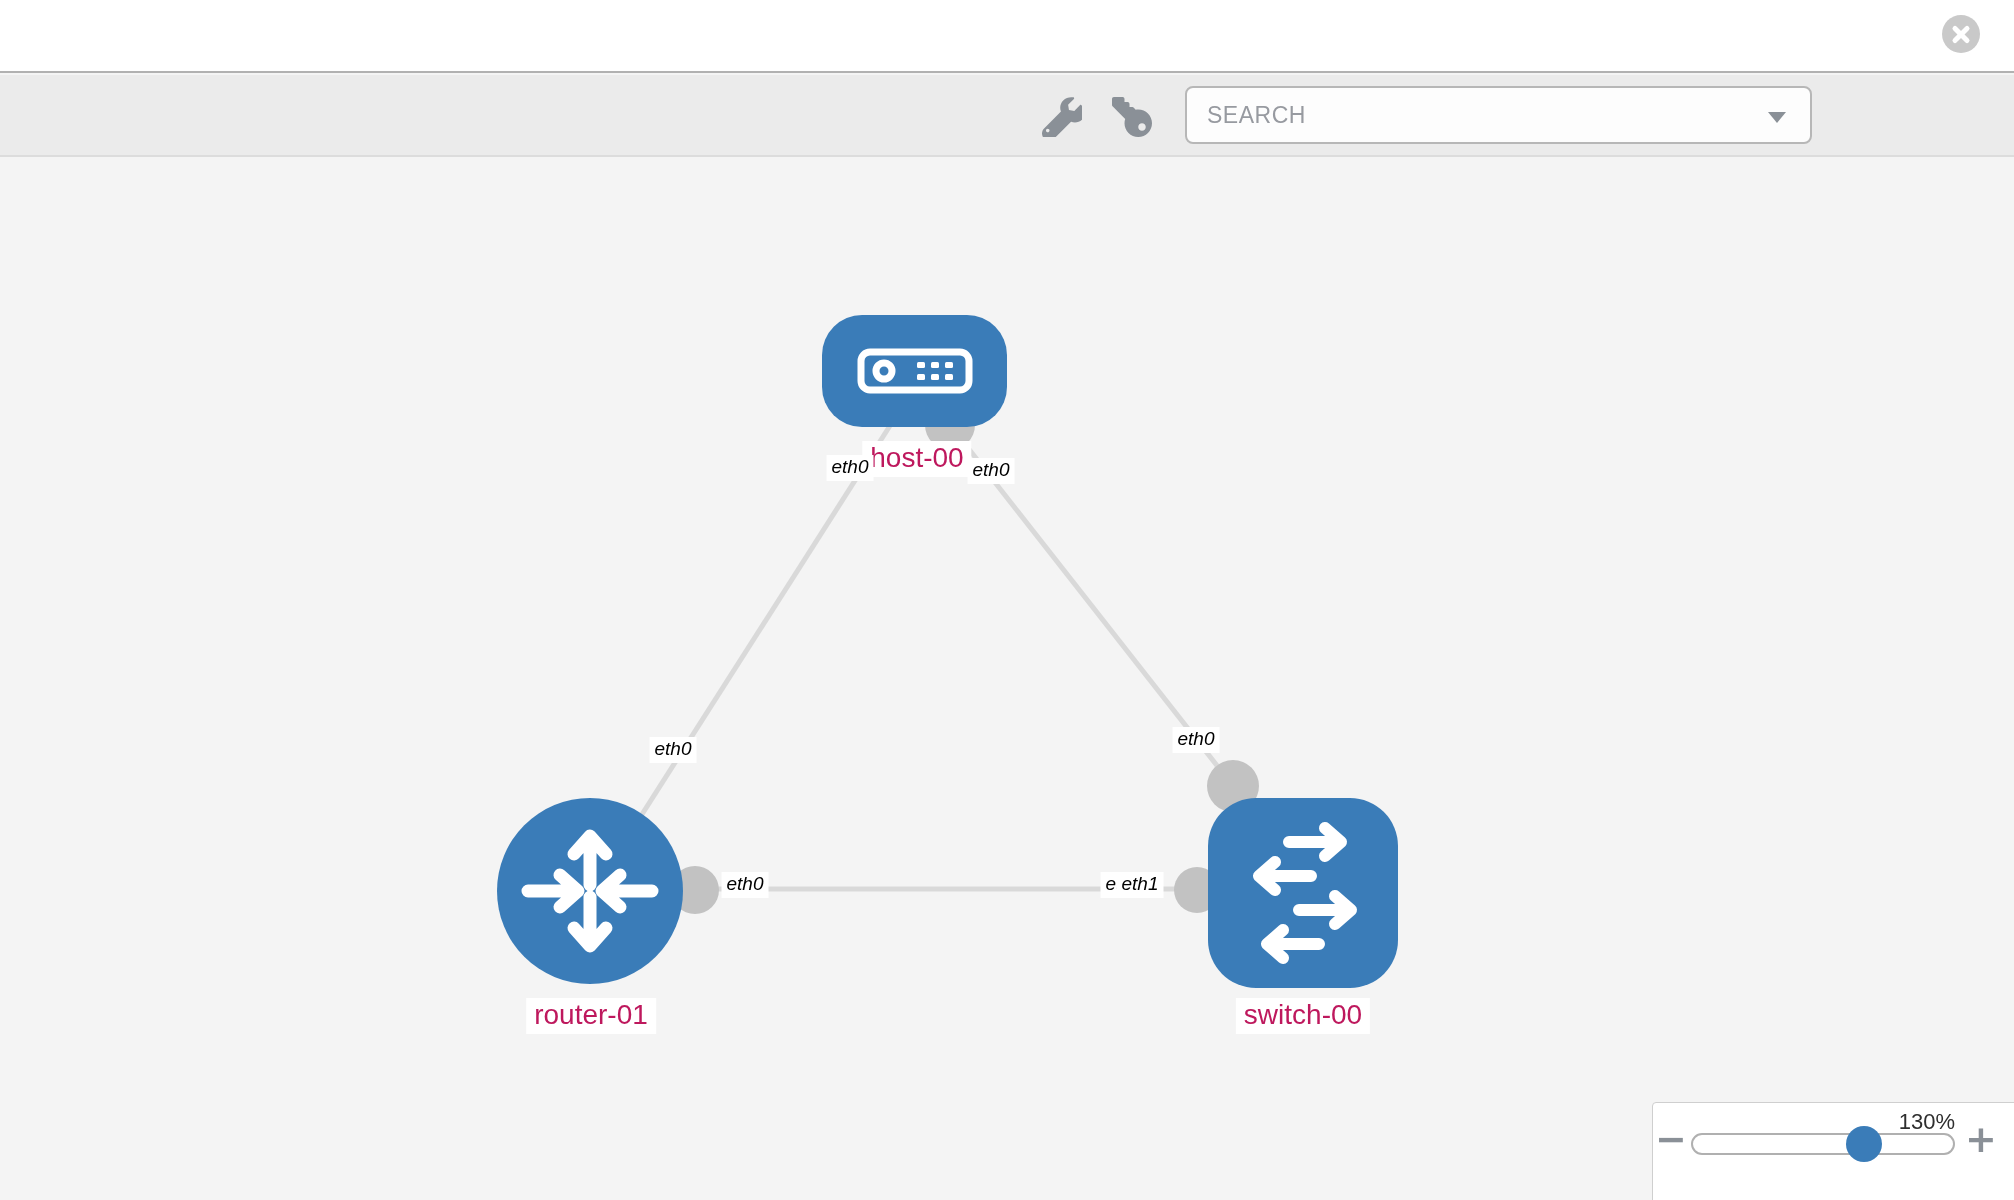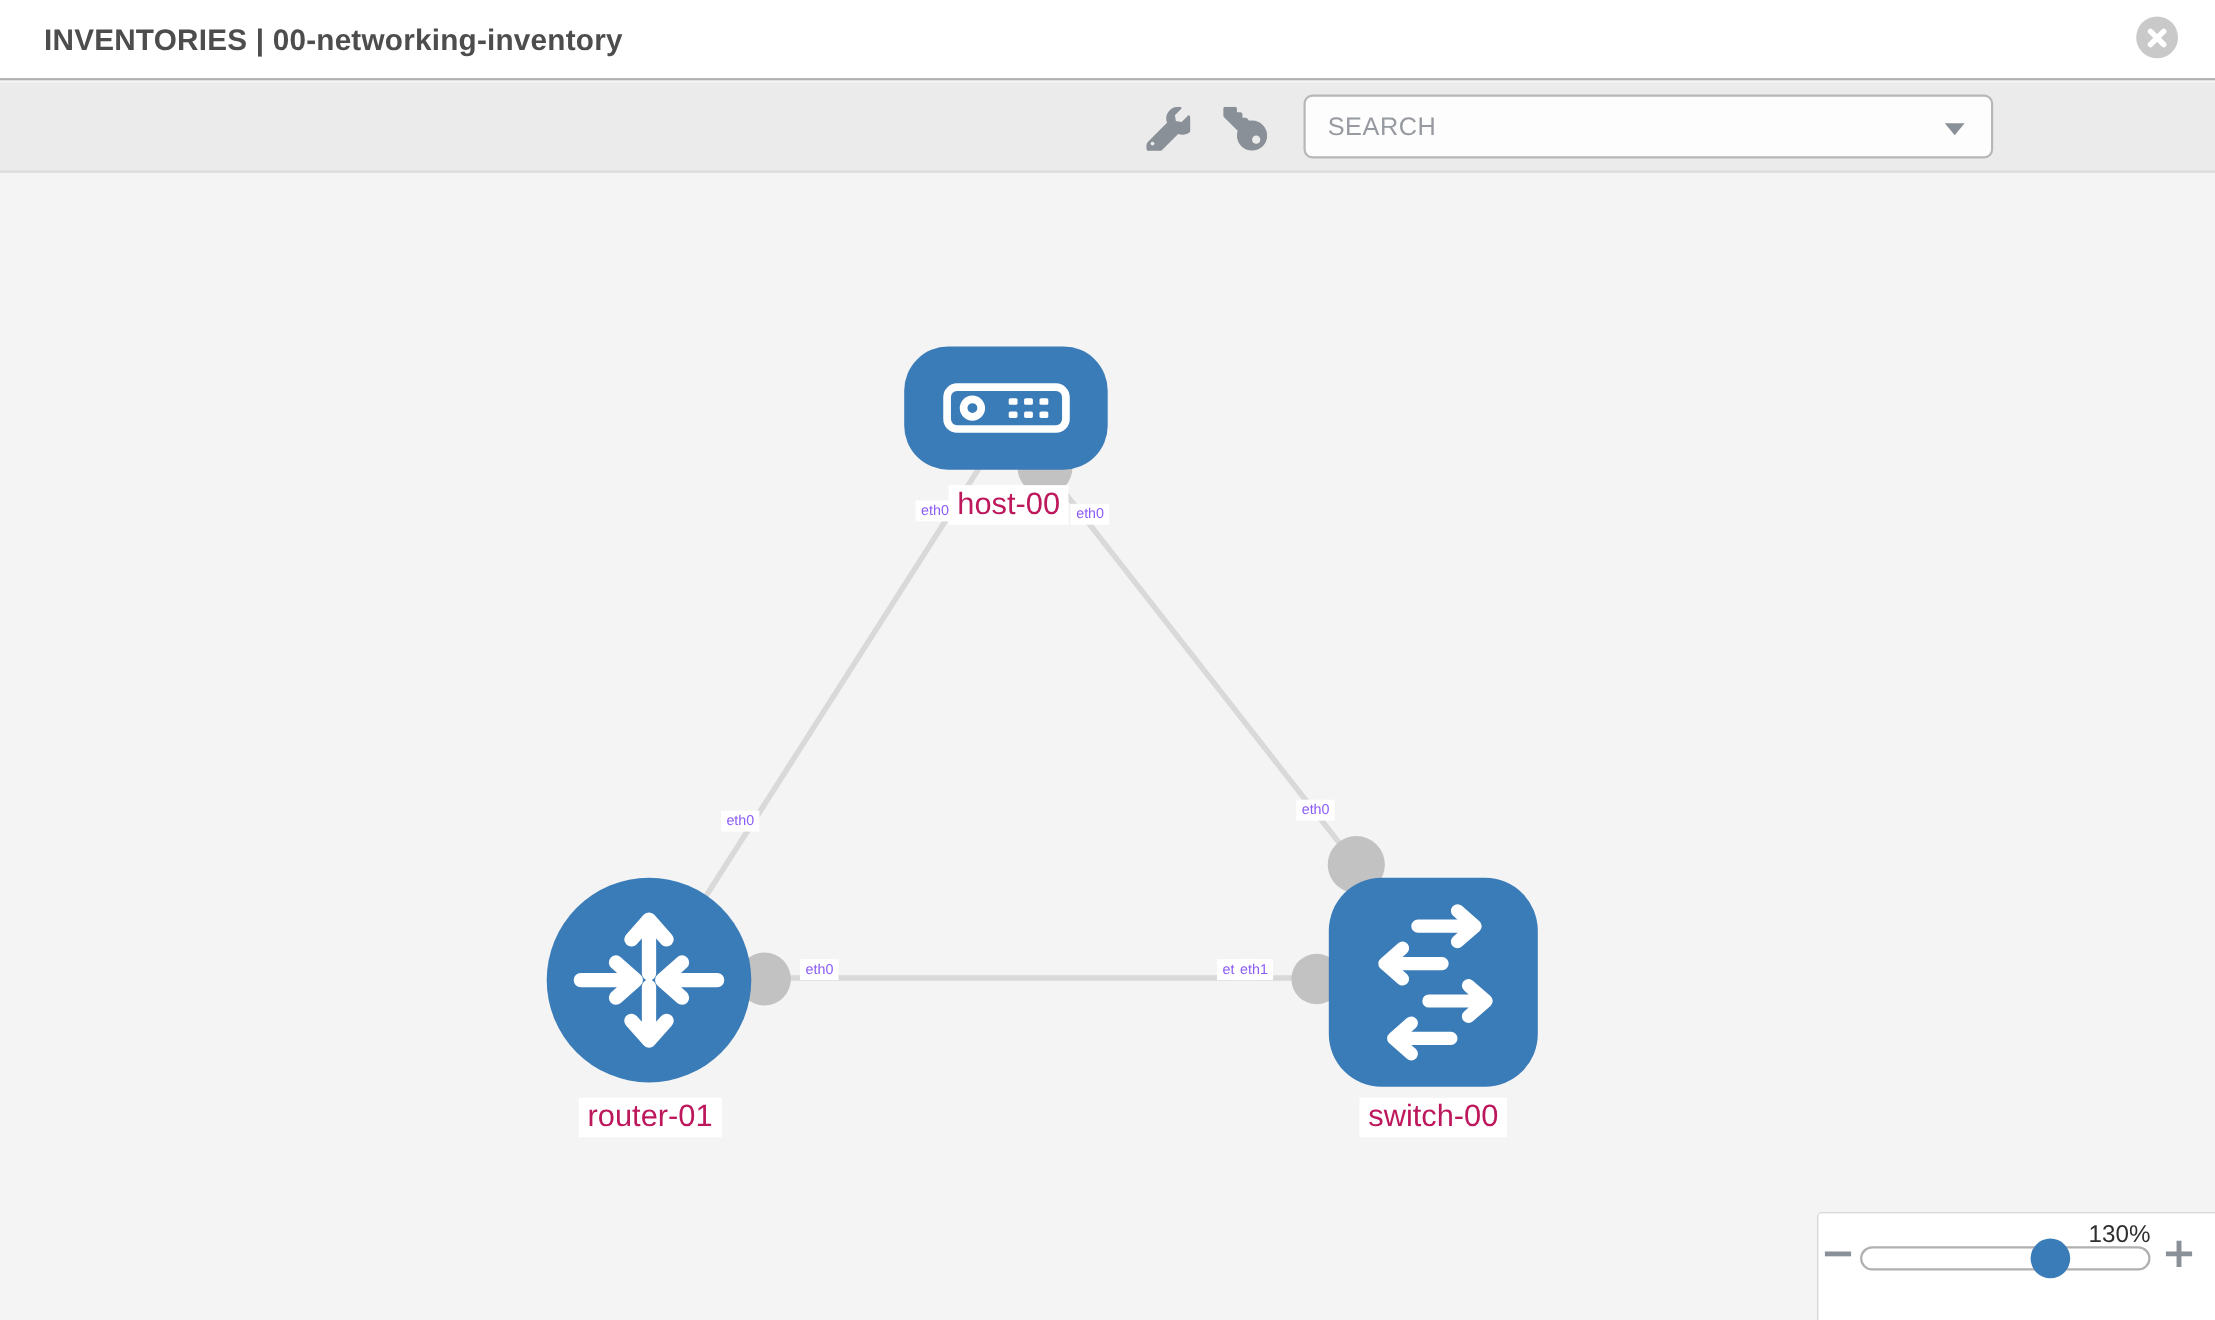--- a/index.html
+++ b/index.html
@@ -54,22 +54,22 @@
   .node svg { display:block; }
 
   .node-label { position:absolute; z-index:3; transform:translateX(-50%);
           background:#ffffff; color:#be185d; font-size:28px; padding:1px 8px 3px;
           white-space:nowrap; }
   .nl-host   { left:917px;  top:282px; }
   .nl-router { left:591px;  top:839px; }
   .nl-switch { left:1303px; top:839px;text-align:center; }
 
   .if-label { position:absolute; z-index:3; transform:translateX(-50%);
-          background:#ffffff; color:#8b5cf6; font-size:13px; padding:1px 5px 3px;
-          white-space:nowrap; }
+          background:#ffffff; color:#000000; font-size:19px; padding:1px 5px 3px;
+          white-space:nowrap;font-style:italic; }
   .ifl-host-left   { left:850px;  top:296px; z-index:4; }
   .ifl-host-right  { left:991px;  top:299px; }
   .ifl-router-top  { left:673px;  top:578px; }
   .ifl-switch-top  { left:1196px; top:568px; }
   .ifl-hlink-left  { left:745px;  top:713px; }
   .ifl-hlink-under { left:1124px; top:713px; }
   .ifl-hlink-over  { left:1140px; top:713px; z-index:4; }
 
   
   .zoom-panel { position:absolute; left:1652px; top:943px; width:400px; height:130px;
@@ -83,21 +83,20 @@
   .zoom-plus  { left:312px; }
   .zoom-track { position:absolute; left:38px; top:30px; width:264px; height:22px;
           background:#ffffff; border:2px solid #b0b0b0; border-radius:11px; cursor:pointer; }
   .zoom-thumb { position:absolute; left:193px; top:23px; width:36px; height:36px;
           border-radius:50%; background:var(--node-blue); cursor:grab; }
 </style>
 </head>
 <body style="--node-blue: #3a7cb8; --link-gray: #d9d9d9; --connector-gray: #c2c2c2;">
 
 <div class="hdr">
-  <div class="hdr-title">INVENTORIES | 00-networking-inventory</div>
   <div class="close-btn">
     <span>
       <span class="bar b1"></span><span class="bar b2"></span>
     </span>
   </div>
 </div>
 
 <div class="tbar">
 
   <div class="tool-btn wrench">

